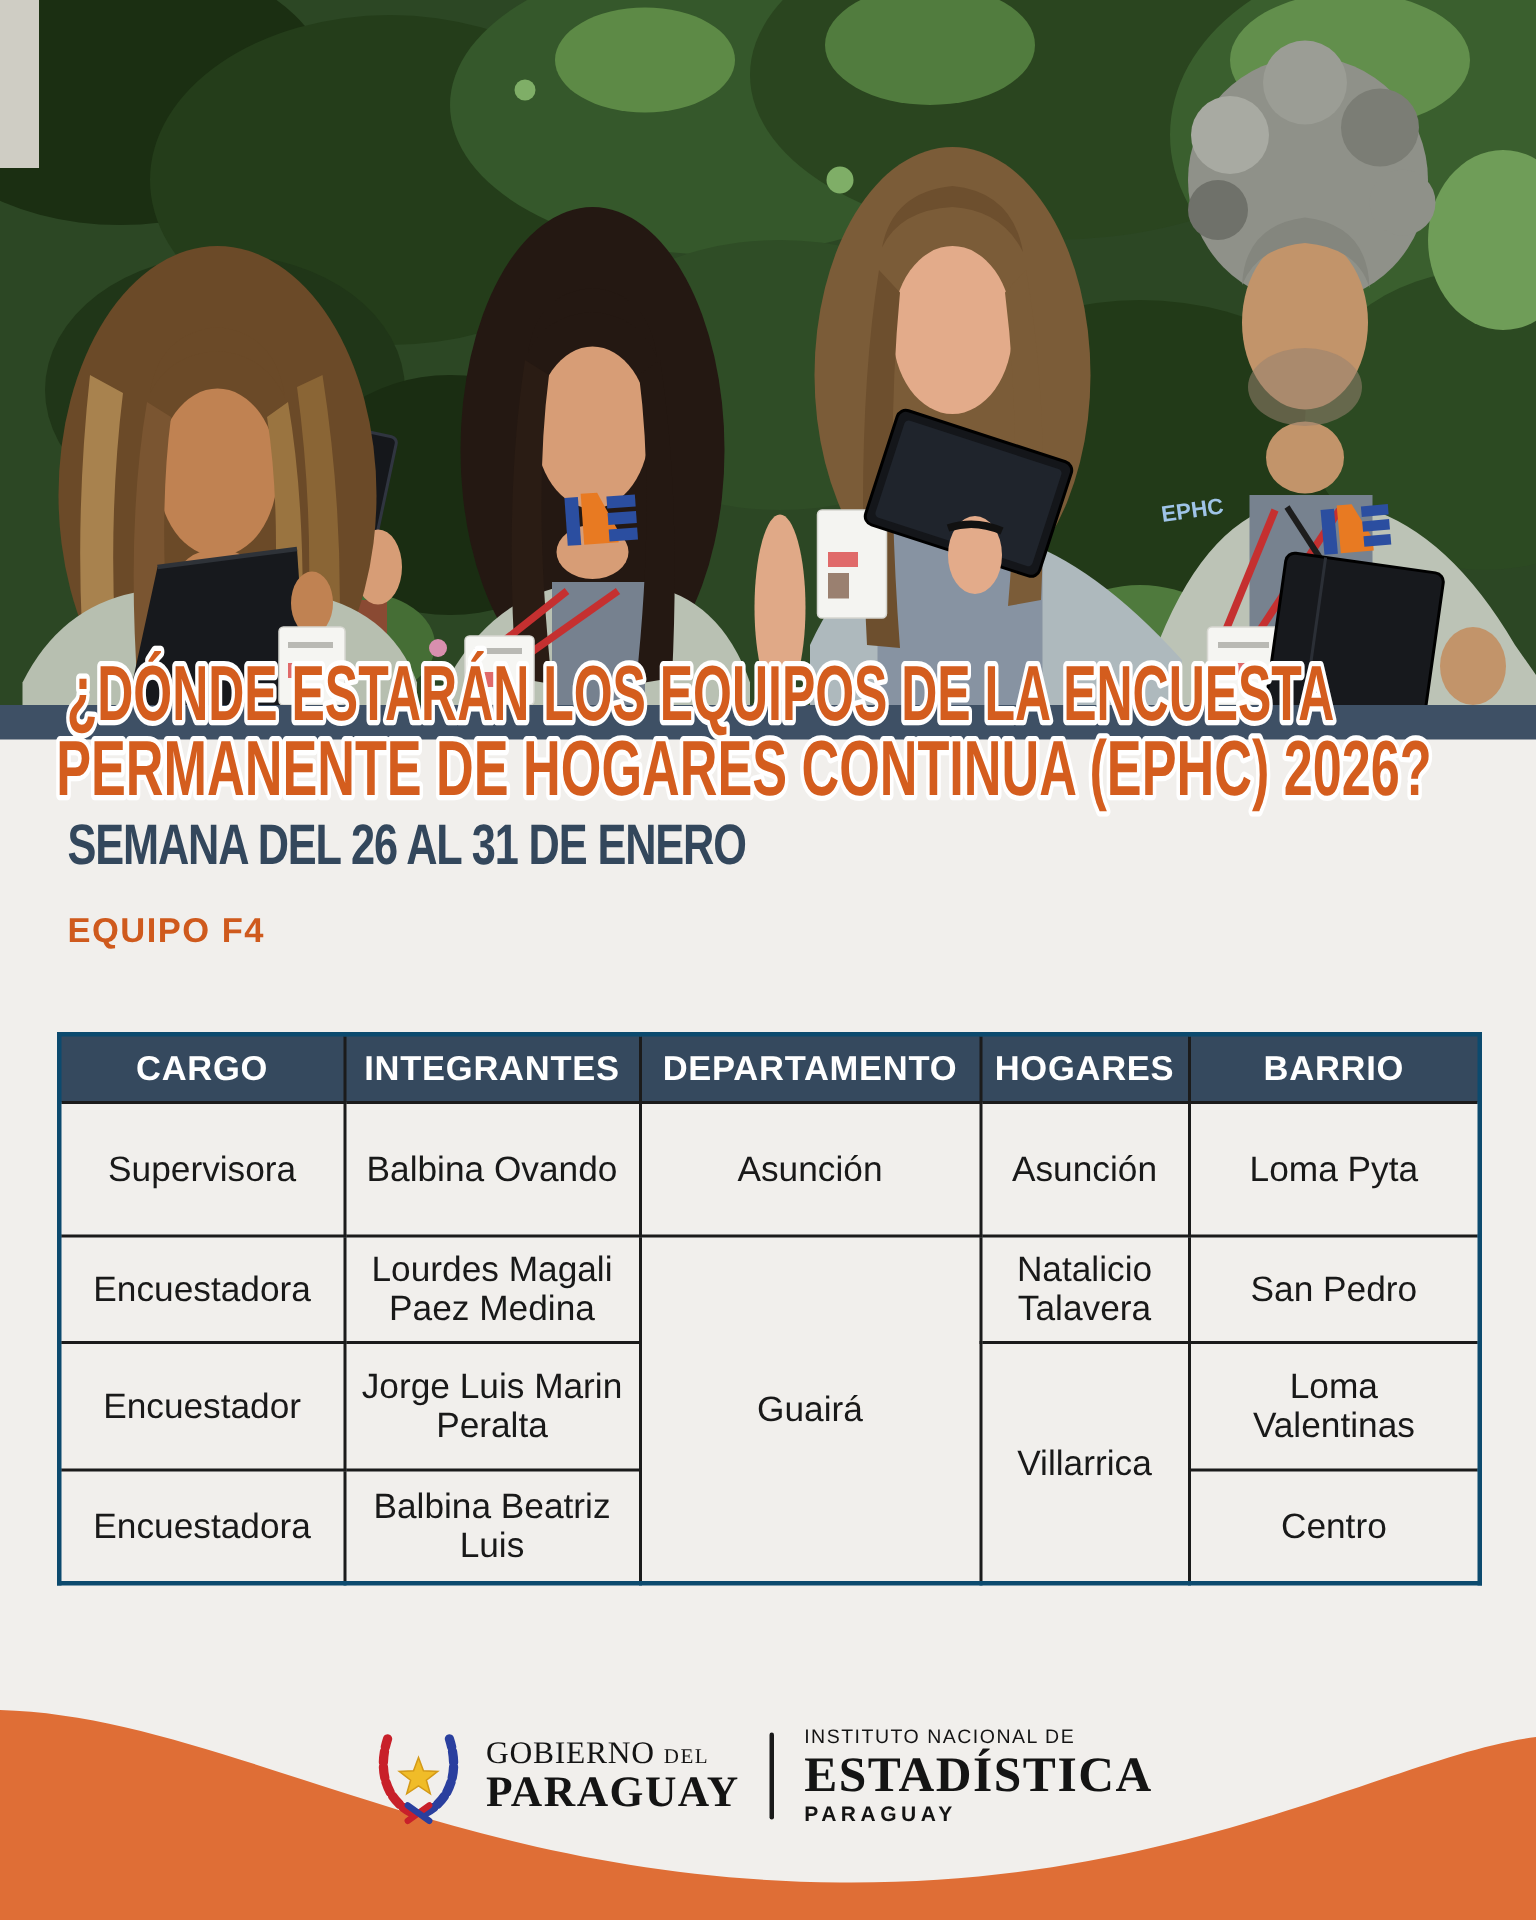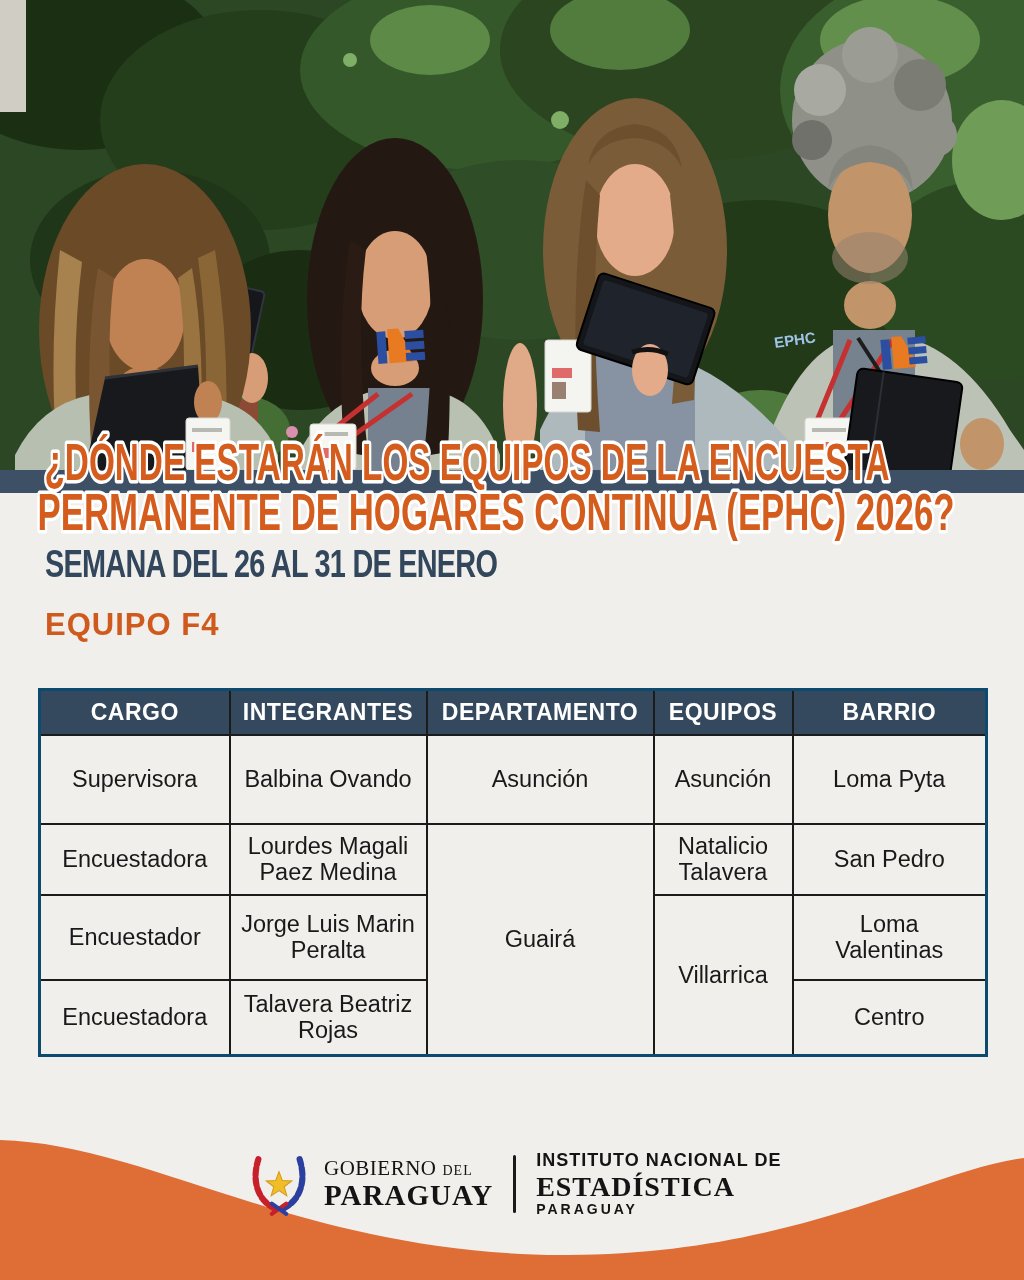--- a/index.html
+++ b/index.html
@@ -21,21 +21,21 @@
   }
 
   .subtitle {
     position:absolute; top:543px; left:45px;
     font-size:38px; font-weight:700; color:#33475c;
     letter-spacing:-1px; white-space:nowrap;
     transform:scaleX(0.76); transform-origin:left top;
   }
   .team-label {
     position:absolute; top:607px; left:45px;
-    font-size:31px; font-weight:700; color:#cf5a1d; letter-spacing:1px; white-space:nowrap;
+    font-size:23px; font-weight:700; color:#cf5a1d; letter-spacing:1px; white-space:nowrap;
   }
 
   .team-table {
     position:absolute; top:688px; left:38px;
     border-collapse:collapse; table-layout:fixed; width:947px;
     background:transparent;
   }
   .team-table th, .team-table td { border:2px solid #1b1b1b; text-align:center; vertical-align:middle; }
   .team-table table, .team-table { border:3px solid #0c4a6e; }
   .team-table th {
@@ -54,22 +54,22 @@
     display:flex; align-items:center; gap:14px;
   }
   .emblem { width:62px; height:66px; flex:0 0 auto; }
   .gob-block { color:#141414; font-family:"Liberation Serif", serif; line-height:1; white-space:nowrap; }
   .gob-line1 { display:flex; align-items:baseline; }
   .gob-word { font-size:21px; font-weight:400; letter-spacing:0.5px; }
   .gob-del { font-size:14px; font-weight:400; margin-left:6px; letter-spacing:1px; }
   .gob-word2 { font-size:29px; font-weight:700; letter-spacing:1px; margin-top:2px; }
   .v-divider { width:3px; height:58px; background:#1a1a1a; border-radius:2px; margin:0 6px; }
   .ine-block { color:#141414; line-height:1.05; white-space:nowrap; }
-  .ine-l1 { font-size:18px; font-weight:700; letter-spacing:1px; }
-  .ine-l2 { font-family:"Liberation Serif", serif; font-size:28px; font-weight:700; letter-spacing:1px; margin:2px 0 1px 0; }
+  .ine-l1 { font-size:13px; font-weight:400; letter-spacing:1px; }
+  .ine-l2 { font-family:"Liberation Serif", serif; font-size:33px; font-weight:700; letter-spacing:1px; margin:2px 0 1px 0; }
   .ine-l3 { font-size:14px; font-weight:700; letter-spacing:3px; }
 </style>
 </head>
 <body>
 
 <div class="poster">
 
   <svg class="photo" viewBox="0 0 1024 470" aria-hidden="true">
 
     <g>
@@ -222,21 +222,21 @@
         <col style="width:197px">
         <col style="width:227px">
         <col style="width:139px">
         <col style="width:194px">
     </colgroup>
     <thead>
       <tr>
         <th>CARGO</th>
         <th>INTEGRANTES</th>
         <th>DEPARTAMENTO</th>
-        <th>EQUIPOS</th>
+        <th>HOGARES</th>
         <th>BARRIO</th>
       </tr>
     </thead>
     <tbody>
       <tr class="r1">
         <td>Supervisora</td>
         <td>Balbina Ovando</td>
         <td>Asunción</td>
         <td>Asunción</td>
         <td>Loma Pyta</td>
@@ -249,21 +249,21 @@
         <td>San Pedro</td>
       </tr>
       <tr class="r3">
         <td>Encuestador</td>
         <td>Jorge Luis Marin Peralta</td>
         <td rowspan="2">Villarrica</td>
         <td>Loma Valentinas</td>
       </tr>
       <tr class="r4">
         <td>Encuestadora</td>
-        <td>Talavera Beatriz Rojas</td>
+        <td>Balbina Beatriz Luis</td>
         <td>Centro</td>
       </tr>
     </tbody>
   </table>
 
   <svg class="wave" viewBox="0 0 1024 162" preserveAspectRatio="none">
     <path d="M0,22 C150,26 300,135 560,137 C790,139 930,52 1024,40 L1024,162 L0,162 Z" fill="#df6e36"></path>
   </svg>
 
   <div class="footer-logos">

